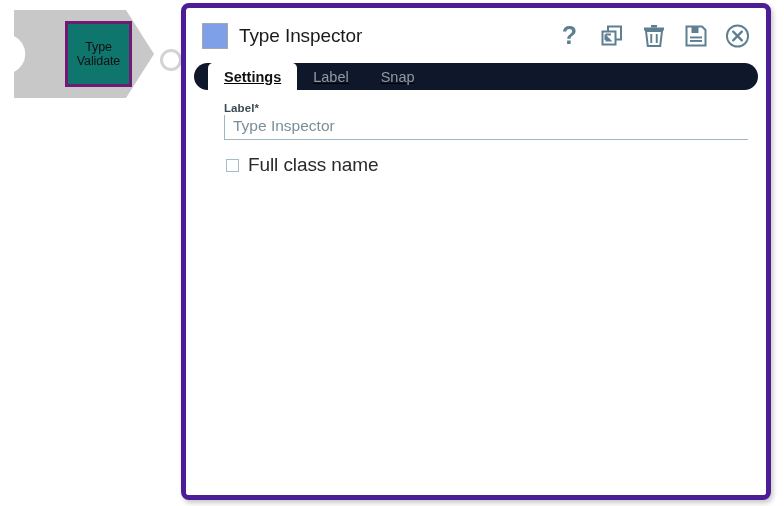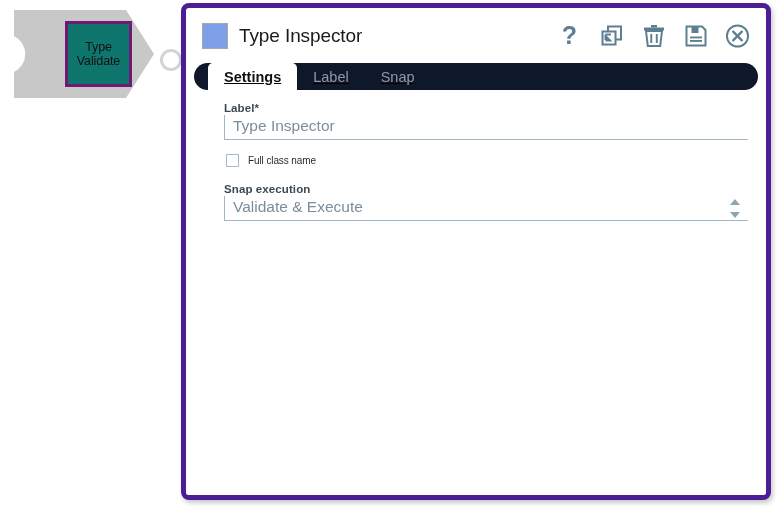--- a/index.html
+++ b/index.html
@@ -230,21 +230,21 @@
   .checkbox-box {
     width: 13px;
     height: 13px;
     border: 1px solid #a8bcc8;
     background: #ffffff;
     box-sizing: border-box;
     margin-right: 9px;
     flex: 0 0 auto;
   }
   .checkbox-label {
-    font-size: 10px;
+    font-size: 19px;
     color: #2a2a2a;
     letter-spacing: -0.1px;
   }
   #checkbox-group { margin: 14px 0 16px 2px; }
 </style>
 </head>
 <body>
 
 <div id="canvas">
 
@@ -340,26 +340,16 @@
     <div id="checkbox-group">
 
       <div class="checkbox-row">
         <div class="checkbox-box"></div>
         <div class="checkbox-label">Full class name</div>
       </div>
 
 
     </div>
 
-    <div class="field-group">
-      <div class="field-label">Snap execution</div>
-      <div class="select-wrap">
-        <input class="text-input" type="text" readonly="" value="Validate &amp; Execute" style="">
-        <div id="snap-execution-spinner">
-          <div class="spin-up"></div>
-          <div class="spin-down"></div>
-        </div>
-      </div>
-    </div>
 
   </div>
 
 </div>
 
 </body></html>

